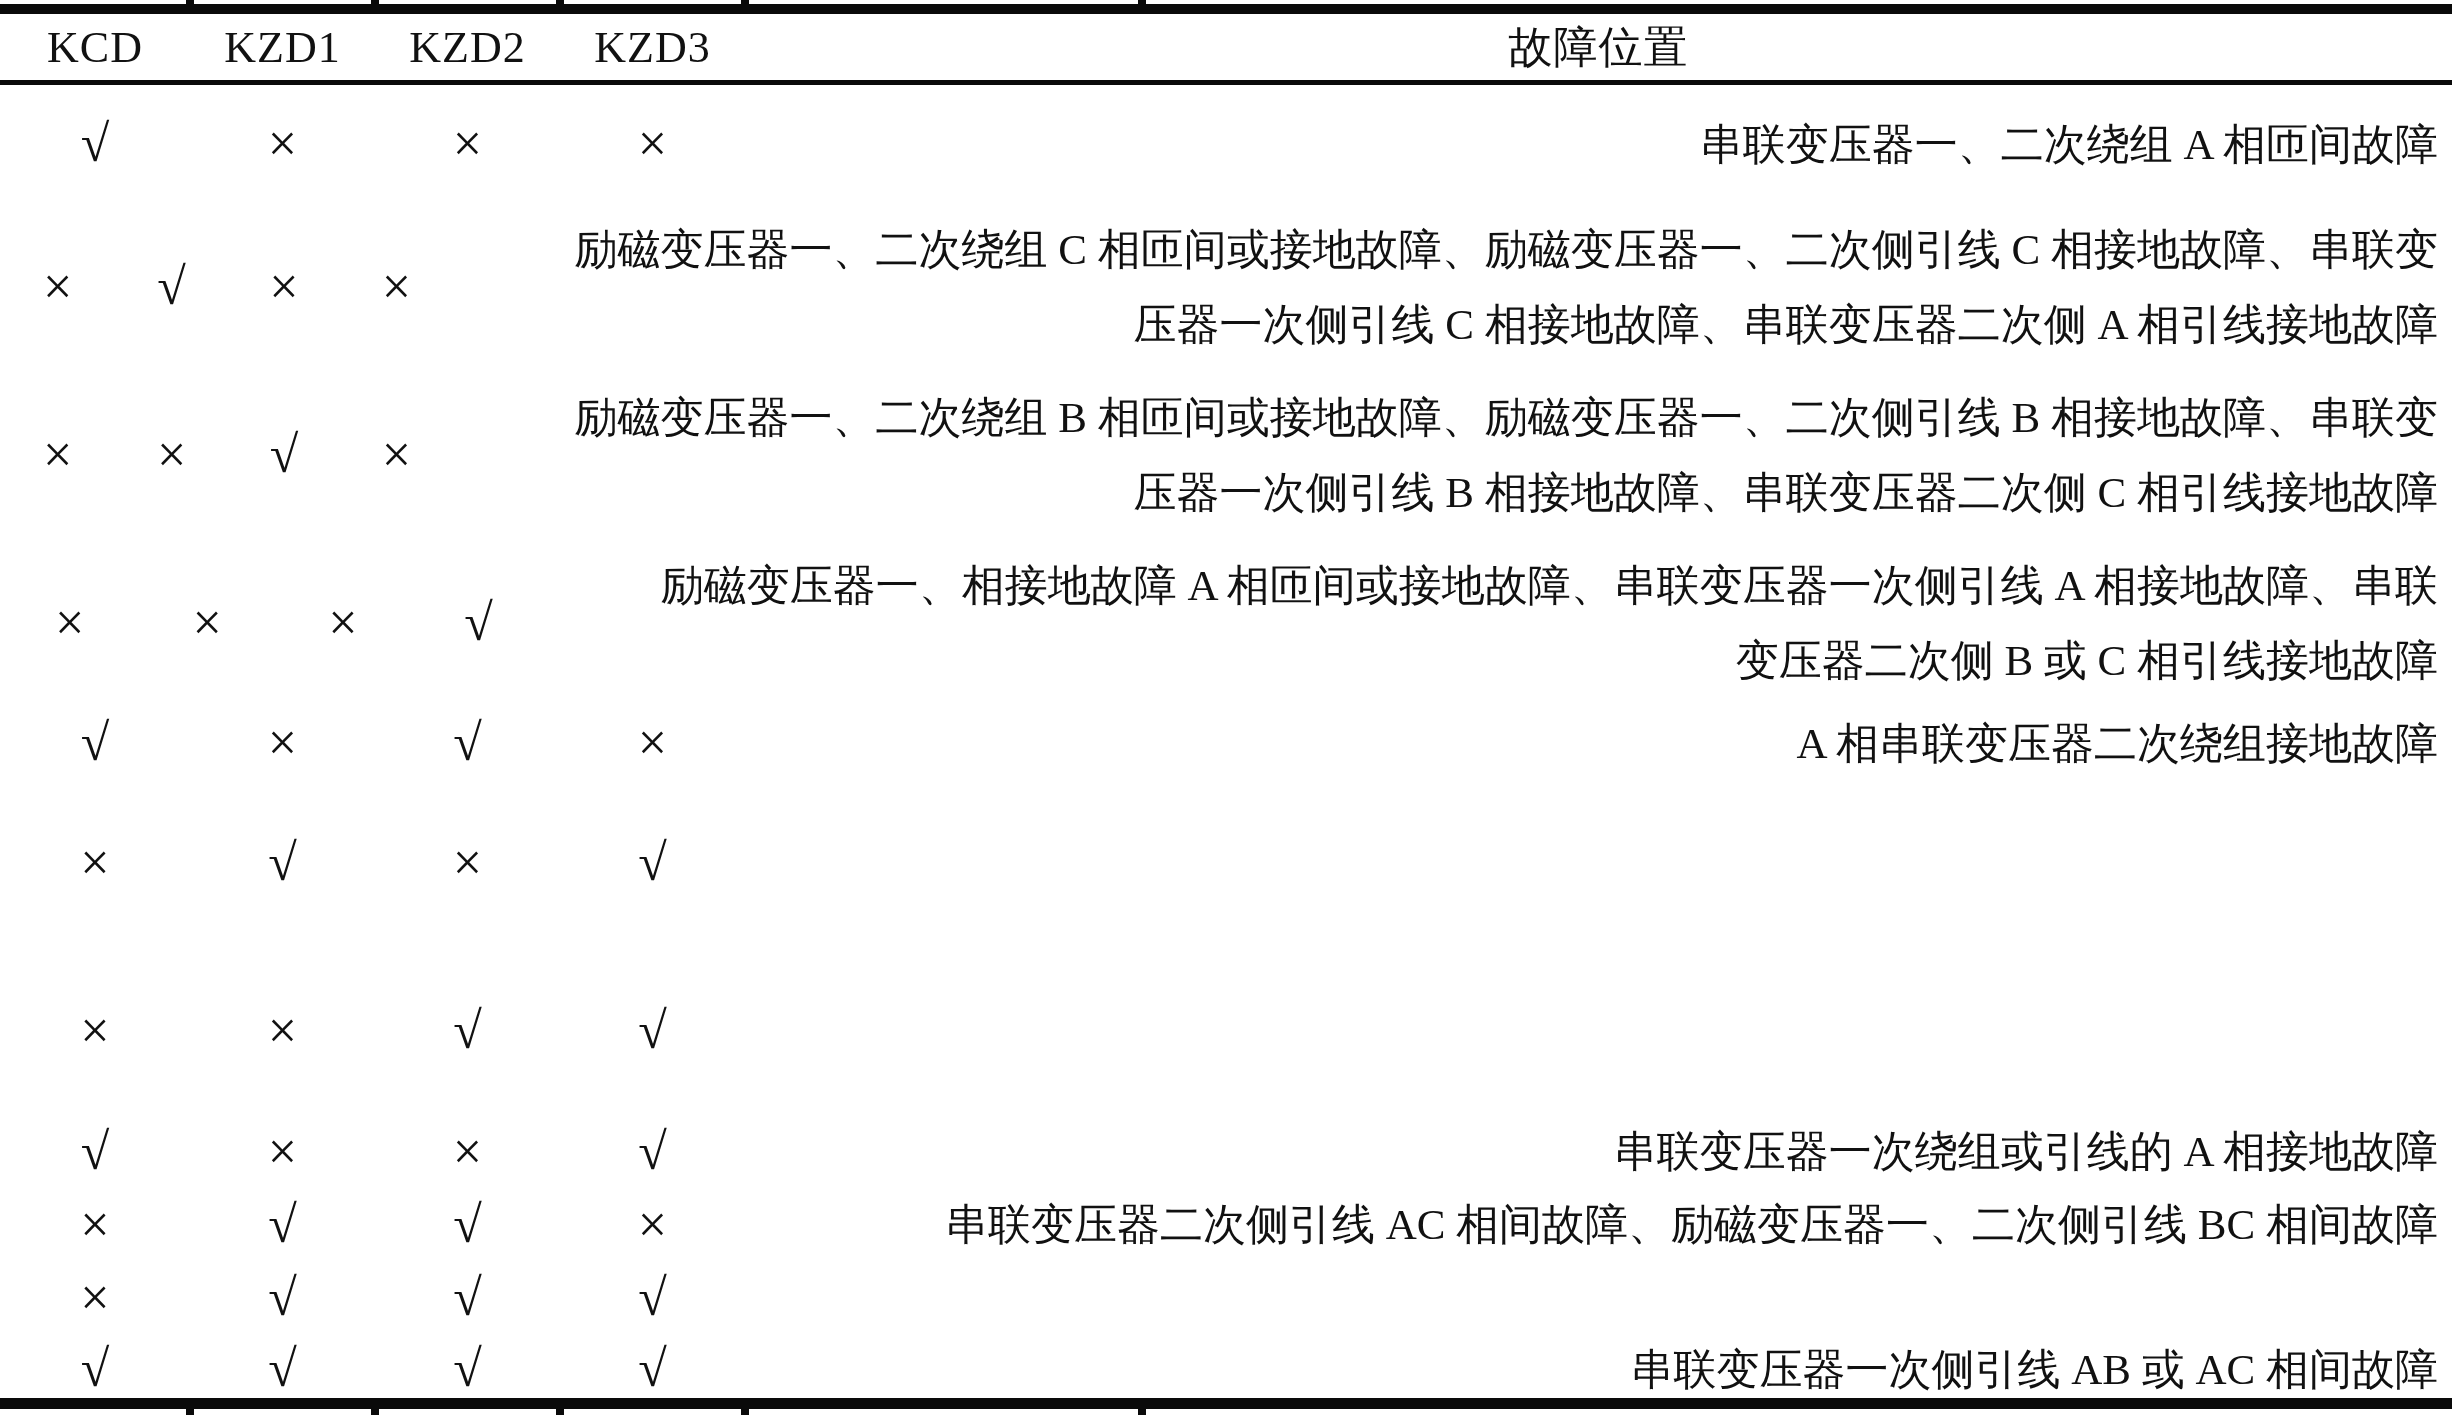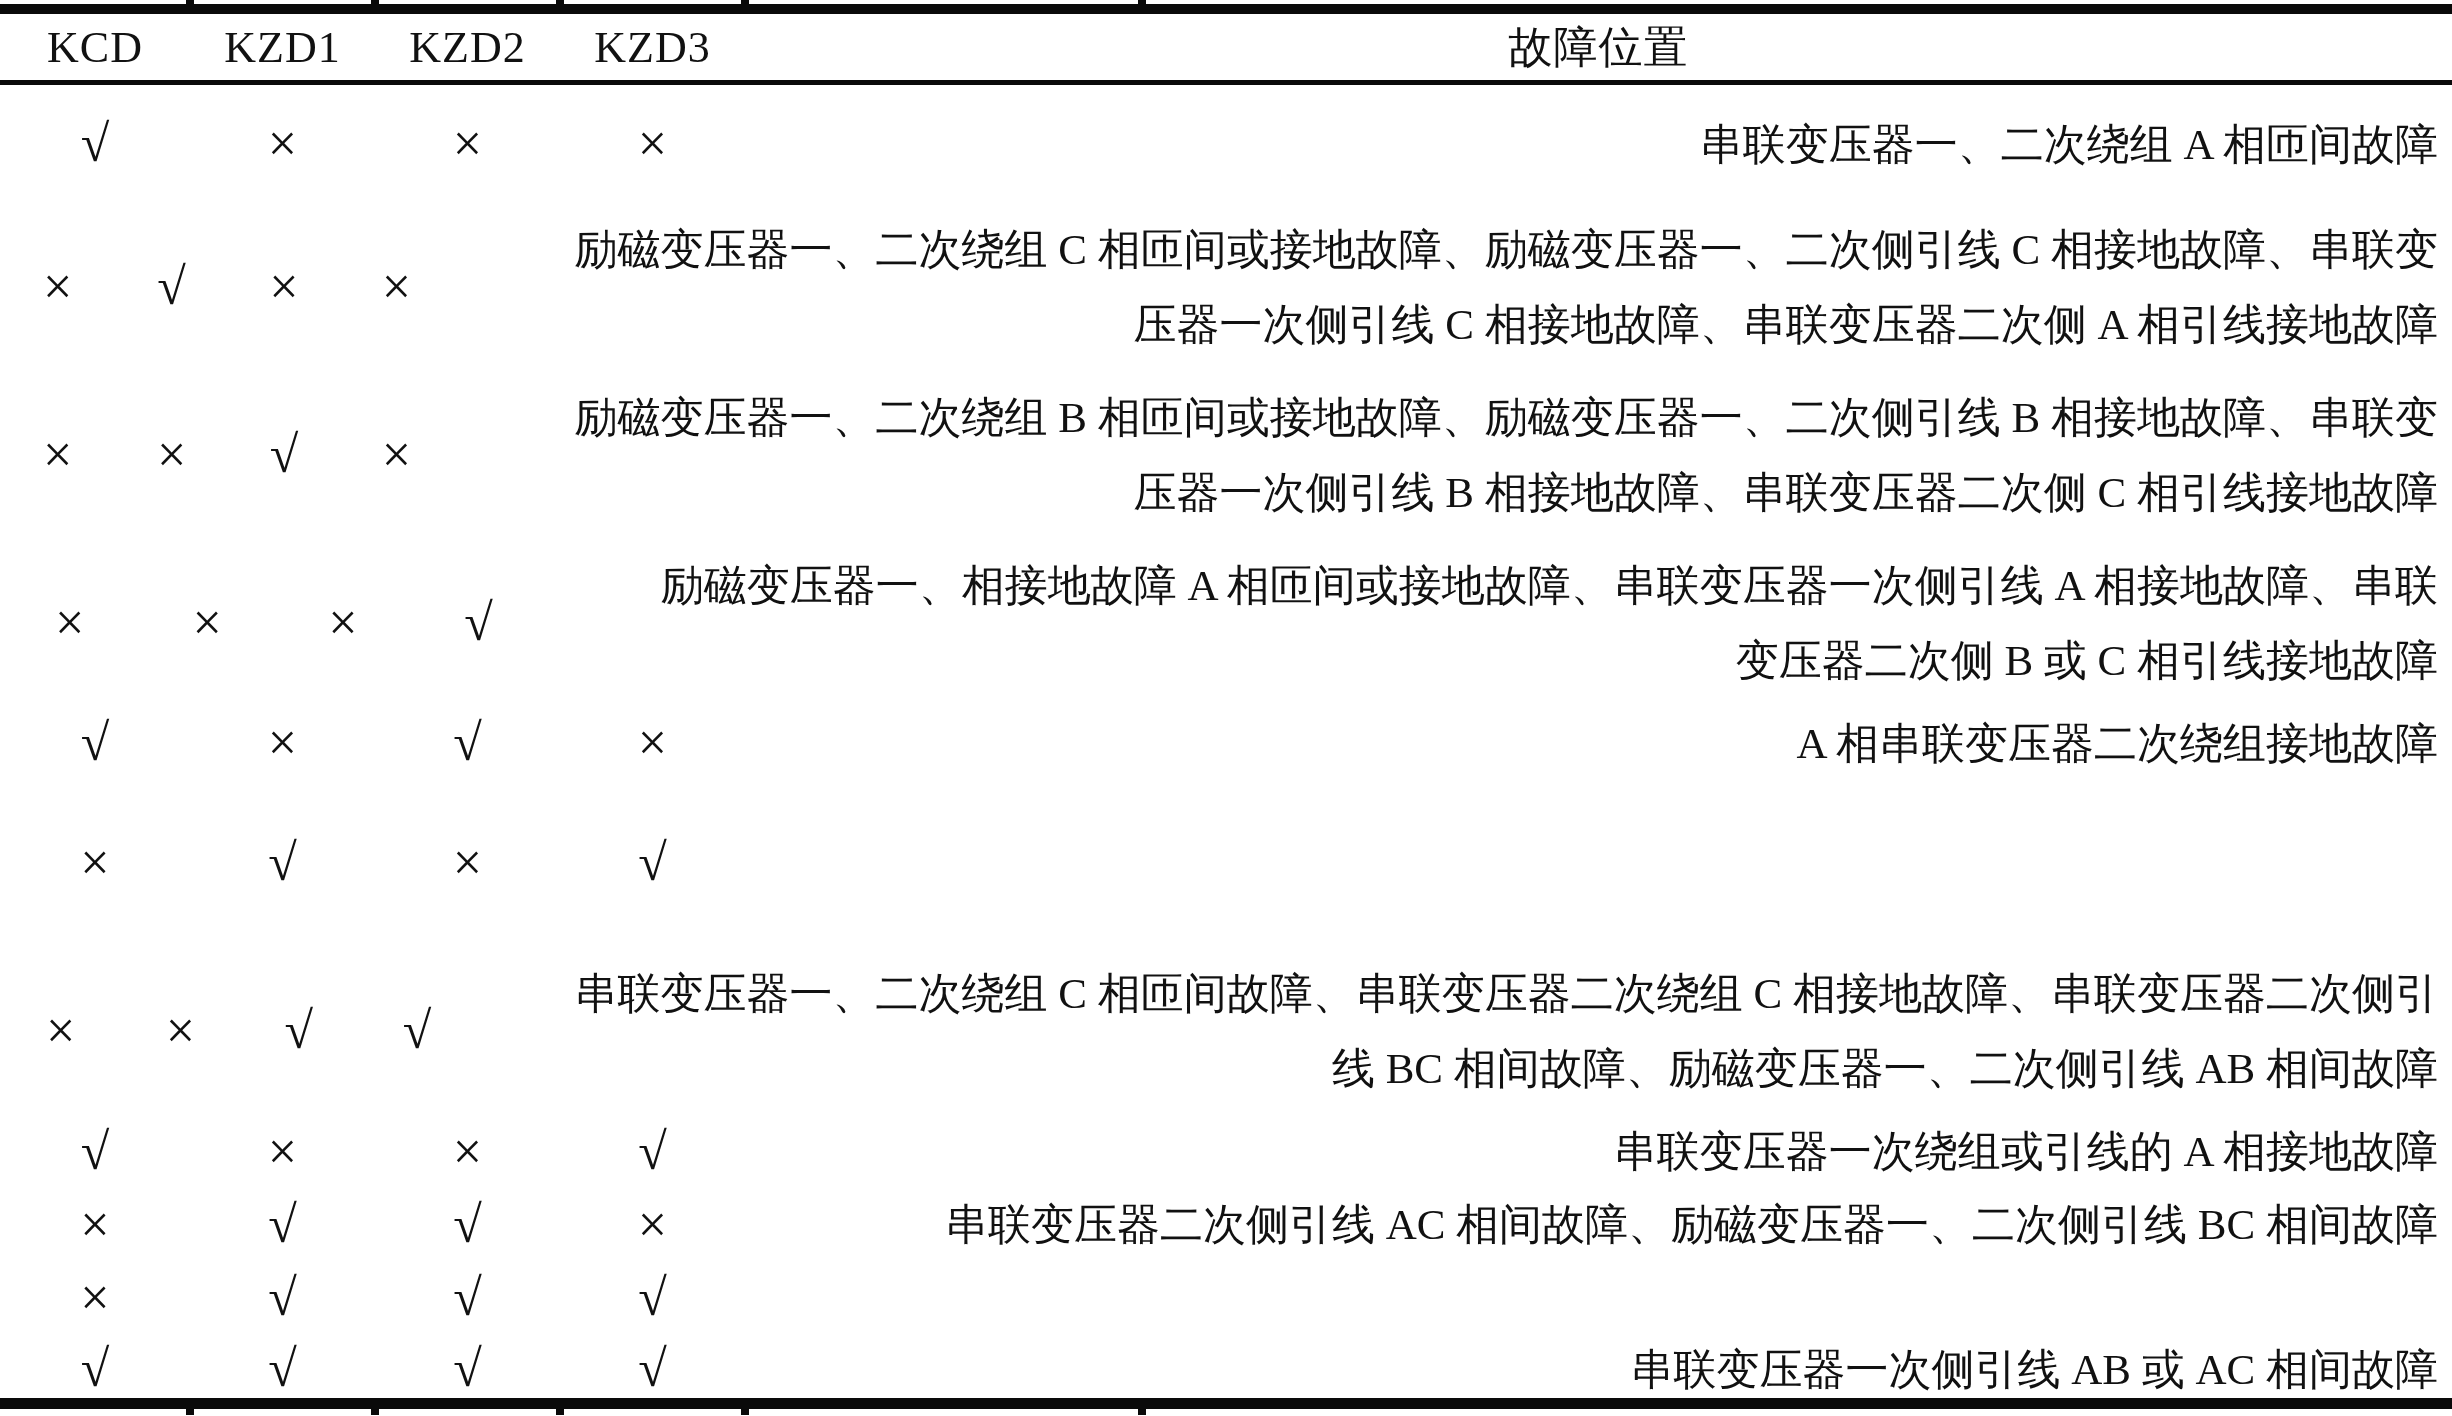--- a/index.html
+++ b/index.html
@@ -184,23 +184,20 @@
     <div class="mark c2">√</div>
     <div class="mark c3">×</div>
     <div class="mark c4">√</div>
   </div>
 
   <div class="row">
     <div class="mark c1">×</div>
     <div class="mark c2">×</div>
     <div class="mark c3">√</div>
     <div class="mark c4">√</div>
-    <div class="fault c5">
-      <p class="fault-text">串联变压器一、二次绕组 C 相匝间故障、串联变压器二次绕组 C 相接地故障、串联变压器二次侧引线 BC 相间故障、励磁变压器一、二次侧引线 AB 相间故障</p>
-    </div>
   </div>
 
   <div class="row">
     <div class="mark c1">√</div>
     <div class="mark c2">×</div>
     <div class="mark c3">×</div>
     <div class="mark c4">√</div>
     <div class="fault c5">
       <p class="fault-text">串联变压器一次绕组或引线的 A 相接地故障</p>
     </div>

